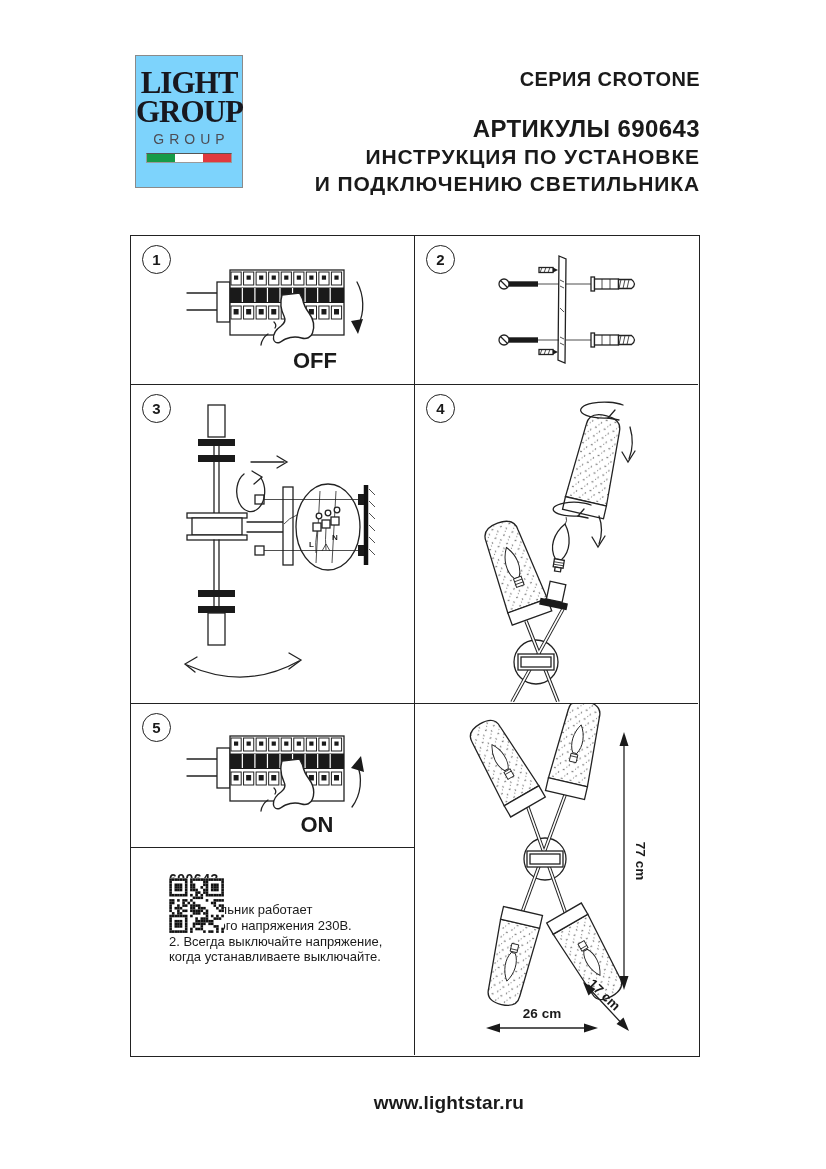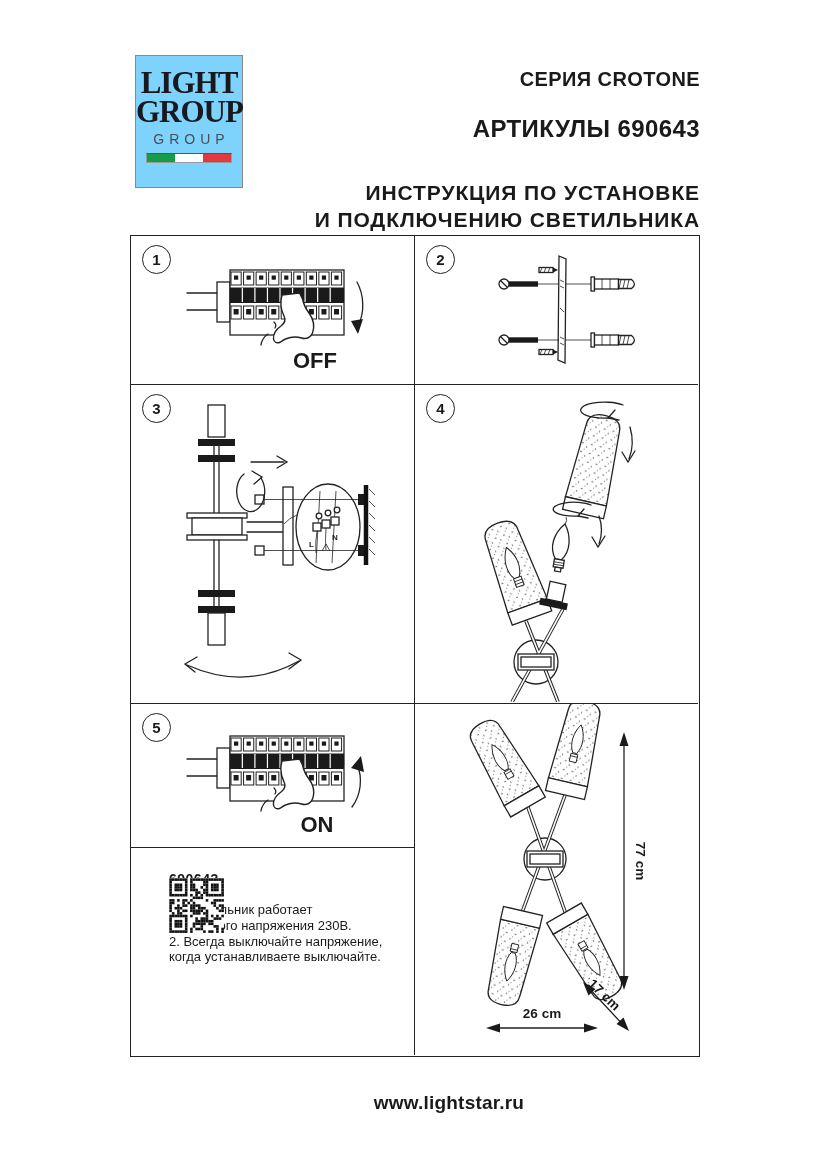--- a/index.html
+++ b/index.html
@@ -10,21 +10,21 @@
         box-sizing:border-box;text-align:center;background:#7dd3fc;}
   .logo-word{font-family:"Liberation Serif","DejaVu Serif",serif;font-weight:bold;font-size:31px;
         line-height:0.92;letter-spacing:-1px;color:#18181f;}
   .logo-word.first{margin-top:13px;}
   .logo-group{font-size:14px;letter-spacing:5px;text-indent:5px;color:#4d4d55;margin-top:5px;}
   .flag{display:flex;width:84px;height:8px;margin:6px auto 0;border:1px solid #9a9a9a;border-top:1px solid #555;box-sizing:content-box;}
   .flag>div{flex:1;}
   .hdr{position:absolute;right:126px;top:68px;text-align:right;}
   .hdr-series{font-size:20px;font-weight:bold;letter-spacing:0.4px;}
   .hdr-article{font-size:24px;font-weight:bold;letter-spacing:0.4px;margin-top:24px;}
-  .hdr-title{margin-top:36px;font-size:21px;font-weight:bold;line-height:1.3;letter-spacing:0.9px;}
+  .hdr-title{font-size:21px;font-weight:bold;line-height:1.3;letter-spacing:0.9px;}
   
   .grid{position:absolute;left:130px;top:235px;width:570px;height:822px;
         border:1.5px solid #222;box-sizing:border-box;background:#fff;}
   .cell{position:absolute;background:#fff;box-sizing:border-box;}
   .bR{border-right:1.4px solid #222;} .bB{border-bottom:1.4px solid #222;}
   .num{position:absolute;left:11px;top:9px;width:27px;height:27px;border:1.5px solid #222;
        border-radius:50%;display:flex;align-items:center;justify-content:center;
        font-size:15px;font-weight:bold;background:#fff;z-index:2;}
   .cell svg{position:absolute;left:0;top:0;}
   

